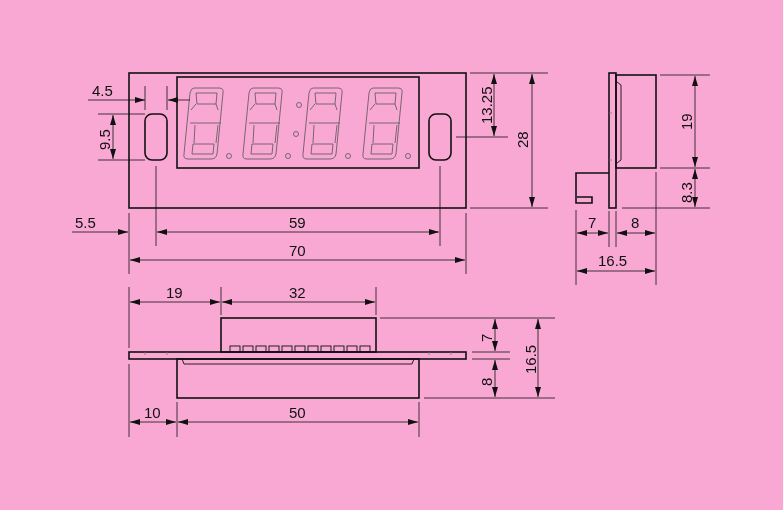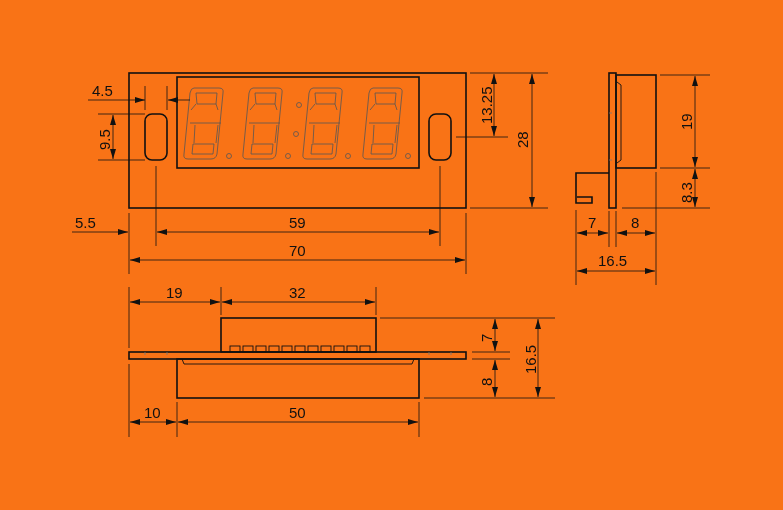--- a/index.html
+++ b/index.html
@@ -1,16 +1,16 @@
 <!DOCTYPE html>
 <html><head>
 <meta charset="utf-8">
 <style>
   html,body{margin:0;padding:0;background:#ffffff;}
-  #canvas{position:relative;width:783px;height:510px;background:#f97316;overflow:hidden;}
+  #canvas{position:relative;width:783px;height:510px;background:#f9a8d4;overflow:hidden;}
   svg{position:absolute;left:0;top:0;}
   .ol{fill:none;stroke:#111;stroke-width:1.6;}
   .thin{fill:none;stroke:#111;stroke-width:0.9;}
   .seg{fill:none;stroke:#555;stroke-width:0.8;}
   .dim{fill:none;stroke:#111;stroke-width:0.8;}
   .lbl{font-family:"Liberation Sans", sans-serif;font-size:15px;fill:#111;}
   .dash{fill:none;stroke:#777;stroke-width:0.8;stroke-dasharray:3 4;}
 </style>
 </head>
 <body>

